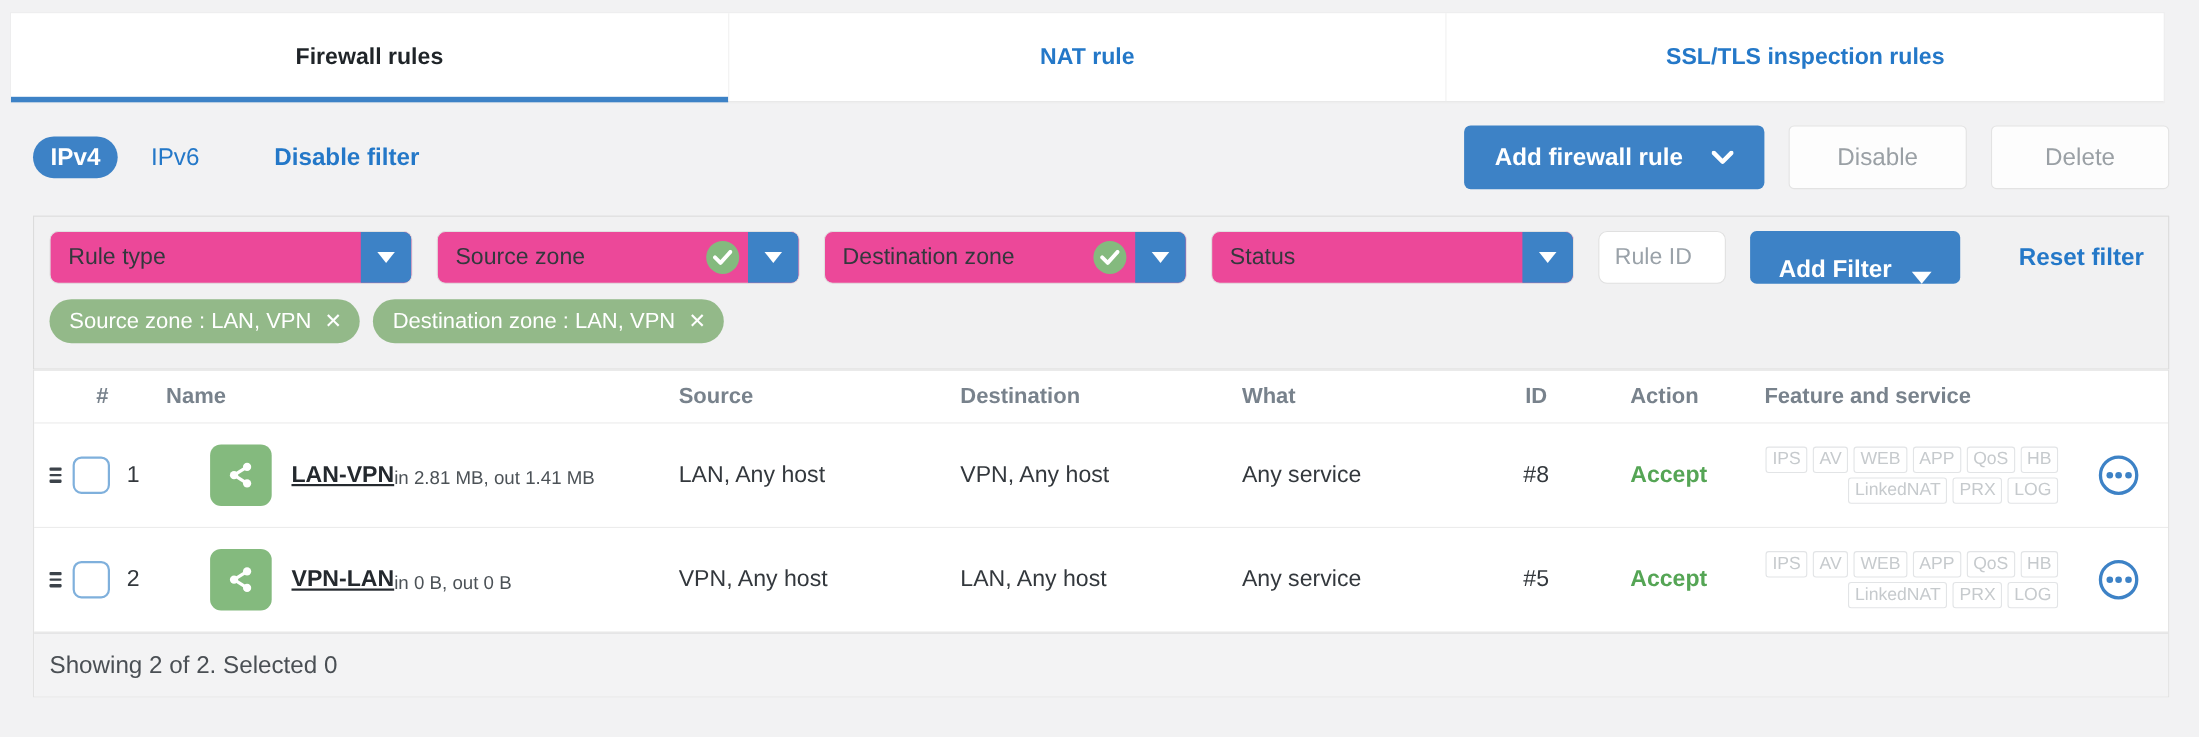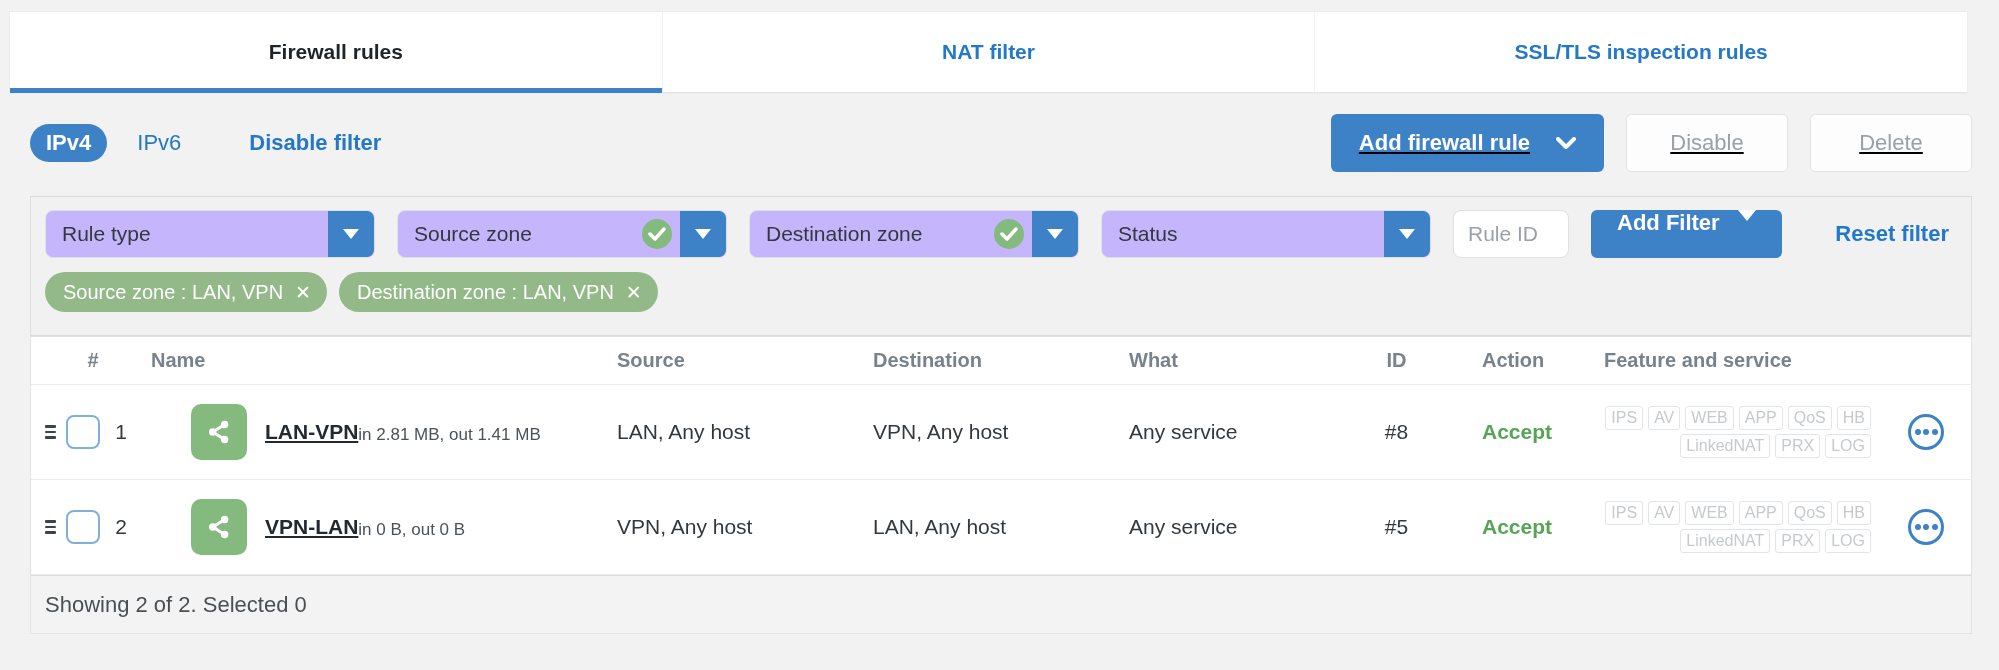--- a/index.html
+++ b/index.html
@@ -35,42 +35,42 @@
     background:var(--accent-blue,#3d82c6);color:#fff;font-weight:bold;font-size:22px;
     padding:6px 16px;border-radius:22px;cursor:pointer;
   }
   .ip-alt{
     color:var(--link-blue,#2478c8);font-weight:normal;font-size:22px;margin-left:30px;cursor:pointer;
   }
   .link-btn{
     color:var(--link-blue,#2478c8);font-weight:bold;font-size:22px;cursor:pointer;
   }
   .disable-filter{margin-left:68px;}
-  .toolbar-right{margin-left:auto;display:flex;align-items:flex-end;text-decoration:underline;}
+  .toolbar-right{margin-left:auto;display:flex;align-items:flex-end;}
   .btn-primary{
     background:var(--accent-blue,#3d82c6);color:#fff;border:none;border-radius:6px;
     font-family:inherit;font-size:22px;font-weight:bold;height:58px;padding:0 28px;
     display:flex;align-items:center;cursor:pointer;
   }
   .btn-primary .chev{margin-left:26px;display:inline-flex;}
   .btn-ghost{
     background:#fdfdfd;border:1px solid #e3e3e3;border-radius:5px;color:#9aa0a5;
     font-family:inherit;font-size:22px;height:58px;width:162px;cursor:pointer;
   }
   .gap22{width:22px;}
   
   .filter-panel{
     position:absolute;left:30px;top:196px;width:1942px;height:140px;
     background:#f1f1f2;border:1px solid #dcdcdc;box-sizing:border-box;
   }
   .filter-row{
     display:flex;align-items:center;padding:13px 14px 0 14px;
   }
   .fselect{
-    display:flex;align-items:center;background:#c4b5fd;border:1px solid #e0e0e0;
+    display:flex;align-items:center;background:#ec4899;border:1px solid #e0e0e0;
     border-radius:8px;height:48px;width:330px;box-sizing:border-box;overflow:hidden;
     margin-right:22px;cursor:pointer;
   }
   .fselect .flabel{flex:1;padding:0 16px;font-size:21px;color:#33383d;white-space:nowrap;}
   .okcheck{
     width:30px;height:30px;border-radius:50%;background:var(--icon-green,#84ba7e);
     display:flex;align-items:center;justify-content:center;margin-right:8px;flex:none;
   }
   .dd{
     width:46px;height:48px;background:var(--accent-blue,#3d82c6);flex:none;
@@ -82,21 +82,21 @@
   }
   .rule-id-input{
     width:116px;height:48px;box-sizing:border-box;border:1px solid #e0e0e0;border-radius:8px;
     background:#fff;font-family:inherit;font-size:21px;color:#33383d;padding:0 14px;
     margin-right:22px;outline:none;
   }
   .rule-id-input::placeholder{color:#9aa2a9;}
   .btn-addfilter{
     background:var(--accent-blue,#3d82c6);color:#fff;border:none;border-radius:6px;
     font-family:inherit;font-size:22px;font-weight:bold;height:48px;padding:0 26px;
-    display:flex;align-items:flex-start;cursor:pointer;
+    display:flex;align-items:flex-end;cursor:pointer;
   }
   .btn-addfilter .tri-down{border-left-width:9px;border-right-width:9px;border-top-width:11px;margin-left:18px;}
   .reset-filter{margin-left:auto;margin-right:8px;text-align:right;}
   .chips-row{display:flex;align-items:center;padding:14px 14px 0 14px;}
   .chip{
     background:var(--chip-green,#93b989);color:#fff;font-size:20px;height:40px;
     display:flex;align-items:center;border-radius:20px;padding:0 16px 0 18px;margin-right:12px;
   }
   .chip .x{
     margin-left:12px;font-weight:bold;font-size:19px;cursor:pointer;line-height:1;
@@ -152,21 +152,21 @@
   .tfoot{
     height:57px;background:#f3f3f4;border-top:1px solid #dcdcdc;display:flex;align-items:center;
     padding-left:14px;font-size:22px;color:#4a4f54;
   }
 </style>
 </head>
 <body>
 
 <div class="tabbar">
   <div class="tab active">Firewall rules</div>
-  <div class="tab">NAT filter</div>
+  <div class="tab">NAT rule</div>
   <div class="tab">SSL/TLS inspection rules</div>
 </div>
 
 <div class="toolbar">
   <span class="ip-pill">IPv4</span>
   <span class="ip-alt">IPv6</span>
   <span class="link-btn disable-filter">Disable filter</span>
   <div class="toolbar-right">
     <button class="btn-primary">
       <span>Add firewall rule</span>

